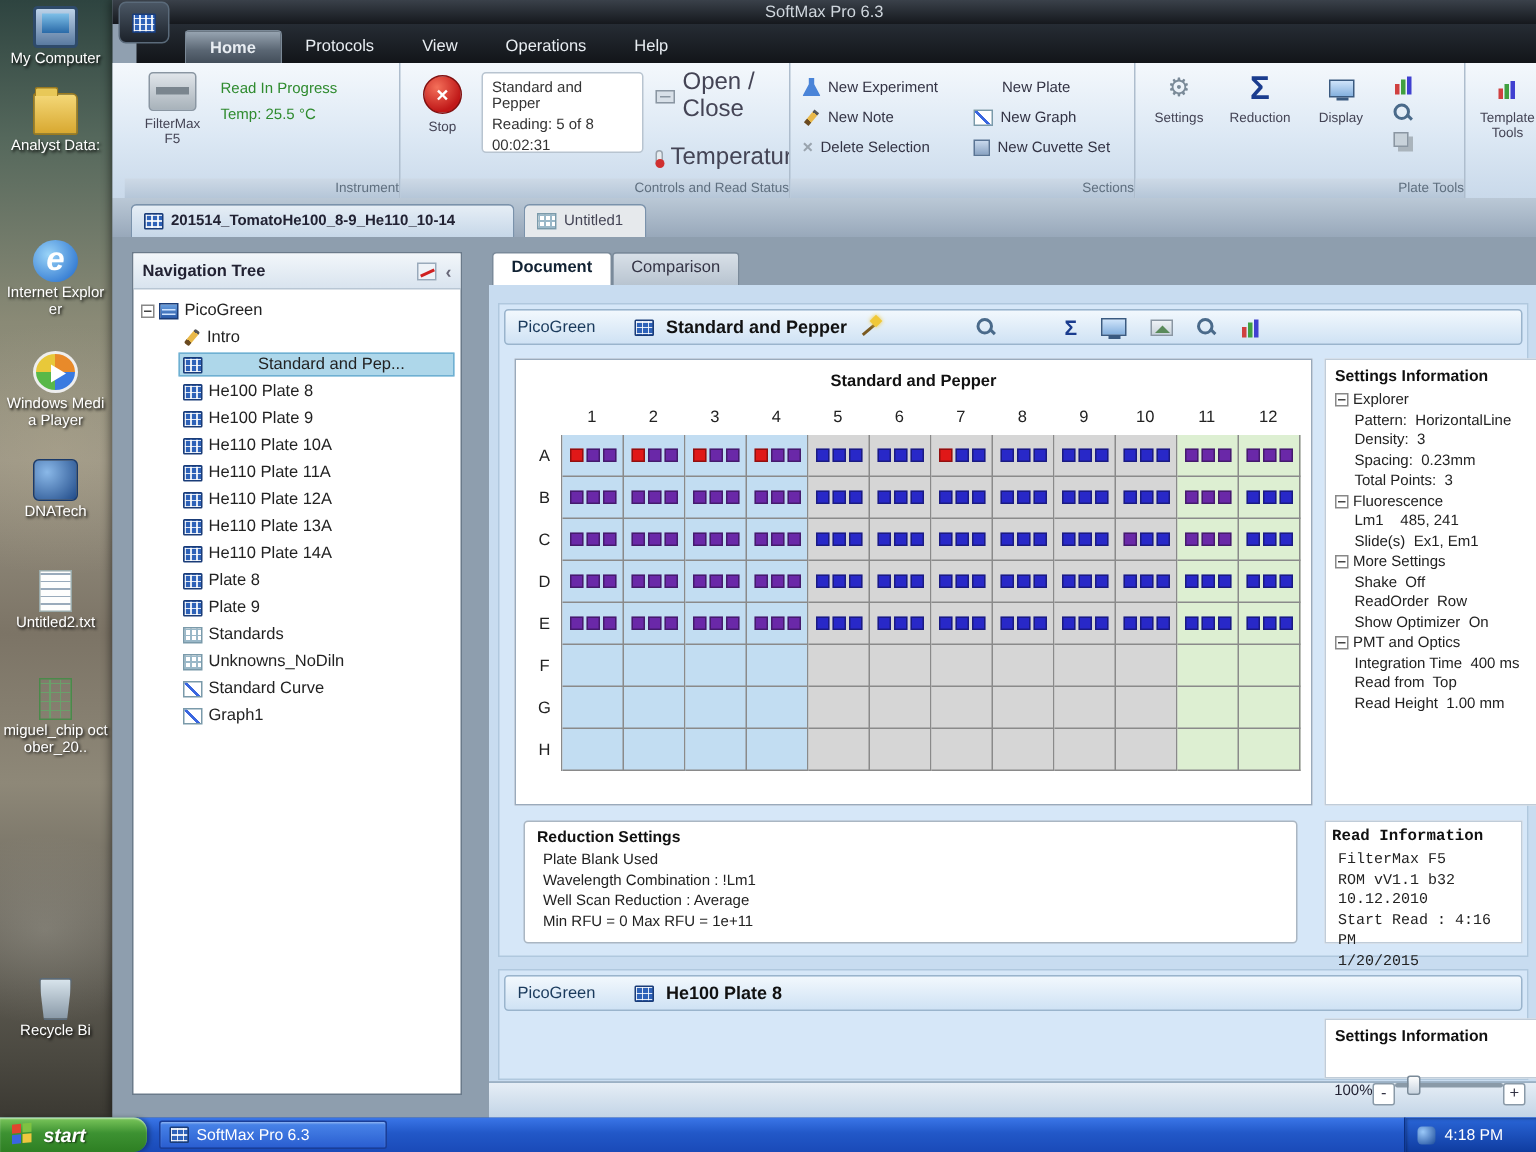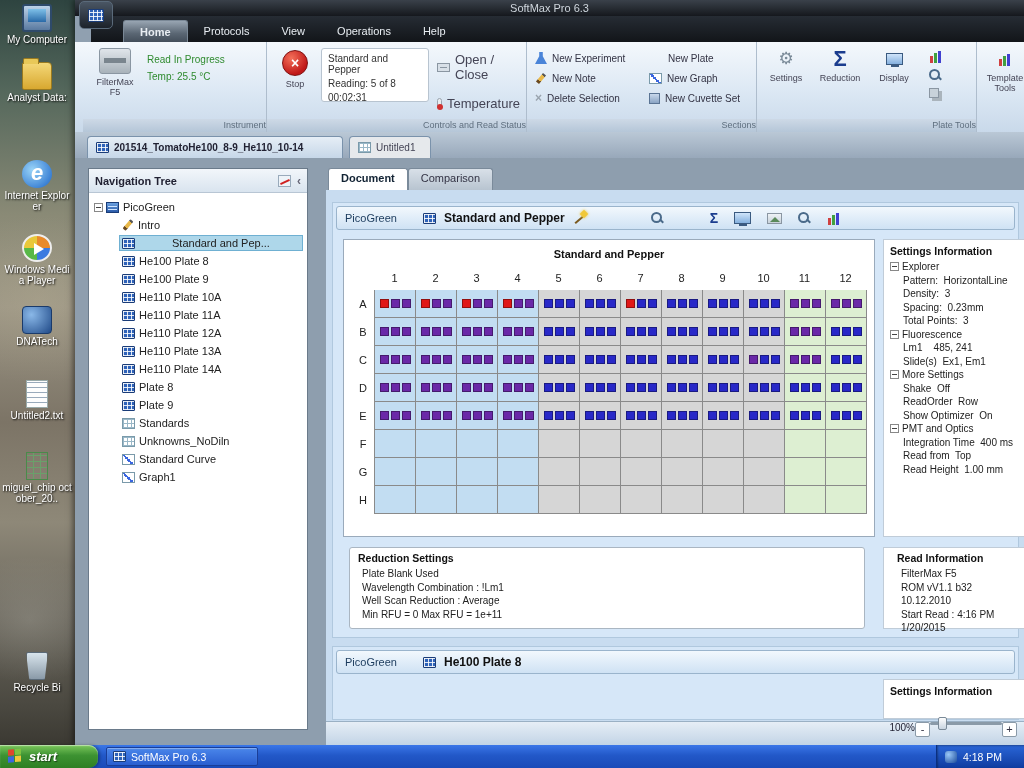--- a/index.html
+++ b/index.html
@@ -57,21 +57,21 @@
   .inst-btn-label { font-size:9px; color:#445; margin-top:3px; }
   .inst-status { position:absolute; left:64px; top:12px; font-size:10px; }
   .inst-status div { margin-bottom:6px; }
   .green-text { color:#2f8b2f; }
 
   .stop-btn { position:absolute; left:8px; top:8px; width:40px; text-align:center; }
   .stop-icon { width:26px; height:26px; margin:0 auto; border-radius:50%; background:radial-gradient(circle at 35% 30%, #f4705a, #c01818 70%); border:1px solid #801010; color:#fff; font-weight:bold; font-size:14px; line-height:24px; text-align:center; }
   .stop-label { font-size:9px; color:#445; margin-top:3px; }
   .read-info-box { position:absolute; left:54px; top:6px; width:108px; height:54px; background:#fff; border:1px solid #b8c4d0; border-radius:3px; padding:4px 6px; font-size:10px; color:#333; }
   .read-info-box div { margin-bottom:3px; }
-  .ctl-right { position:absolute; left:170px; top:10px; font-size:13px; color:#445; }
+  .ctl-right { position:absolute; left:170px; top:4px; font-size:16px; color:#445; }
   .ctl-item { display:flex; align-items:center; gap:5px; margin-bottom:14px; }
 
   .sections-grid { position:absolute; left:8px; top:6px; display:grid; grid-template-rows:repeat(3,20px); grid-auto-flow:column; grid-auto-columns:110px; column-gap:4px; }
   .sec-item { display:flex; align-items:center; gap:5px; font-size:10px; color:#334; }
 
   .pt-buttons { position:absolute; left:6px; top:5px; display:flex; gap:8px; }
   .pt-btn { width:46px; text-align:center; }
   .pt-ic { height:24px; display:flex; align-items:center; justify-content:center; }
   .pt-label { font-size:9px; color:#445; margin-top:2px; }
   .pt-small { position:absolute; left:172px; top:8px; display:flex; flex-direction:column; gap:6px; }
@@ -148,21 +148,21 @@
   .pt { width:9px; height:9px; display:inline-block; border:1px solid rgba(0,0,0,.35); }
   .pr { background:#e01818; } .pp { background:#6a28a8; } .pb { background:#2828c8; }
 
   .settings-panel { position:absolute; left:550px; top:36px; width:146px; height:298px; background:#fff; border:1px solid #c0ccd8; padding:5px 6px; }
   .panel-h { font-size:10.5px; font-weight:bold; color:#111; margin-bottom:3px; }
   .s-line { font-size:10px; color:#222; line-height:13.5px; display:flex; align-items:center; gap:3px; white-space:pre; }
   .s-line.child { margin-left:13px; }
 
   .reduction-box { position:absolute; left:16px; top:344px; width:516px; height:82px; background:#fff; border:1px solid #aab6c2; border-radius:3px; padding:4px 8px; }
   .r-line { font-size:10px; color:#222; line-height:13.5px; margin-left:4px; }
-  .readinfo-box { position:absolute; left:550px; top:344px; width:142px; height:82px; background:#fff; border:1px solid #c0ccd8; padding:4px 13px; }
+  .readinfo-box { position:absolute; left:550px; top:344px; width:132px; height:82px; background:#fff; border:1px solid #c0ccd8; padding:4px 4px;font-family:Liberation Mono, monospace; }
 
   .settings2-panel { position:absolute; left:550px; top:32px; width:146px; height:40px; background:#fff; border:1px solid #c0ccd8; padding:5px 6px; }
 
   .zoombar { position:absolute; left:0; bottom:0; width:709px; height:24px; background:linear-gradient(#e6eef6,#c2d4e6); border-top:1px solid #9ab0c4; display:flex; justify-content:flex-end; gap:0; padding-right:18px; }
   .zoom-label { font-size:10px; color:#223; }
   .zbtn { width:15px; height:15px; background:#fff; border:1px solid #8a9aa8; border-radius:2px; font-size:11px; line-height:13px; text-align:center; color:#334; }
   .zslider { width:72px; height:3px; background:#8a9aa8; border-radius:2px; position:relative; }
   .zhandle { position:absolute; left:8px; top:-5px; width:9px; height:13px; background:linear-gradient(#fdfdfd,#c8d4e0); border:1px solid #7a8a98; border-radius:2px; }
 
   

